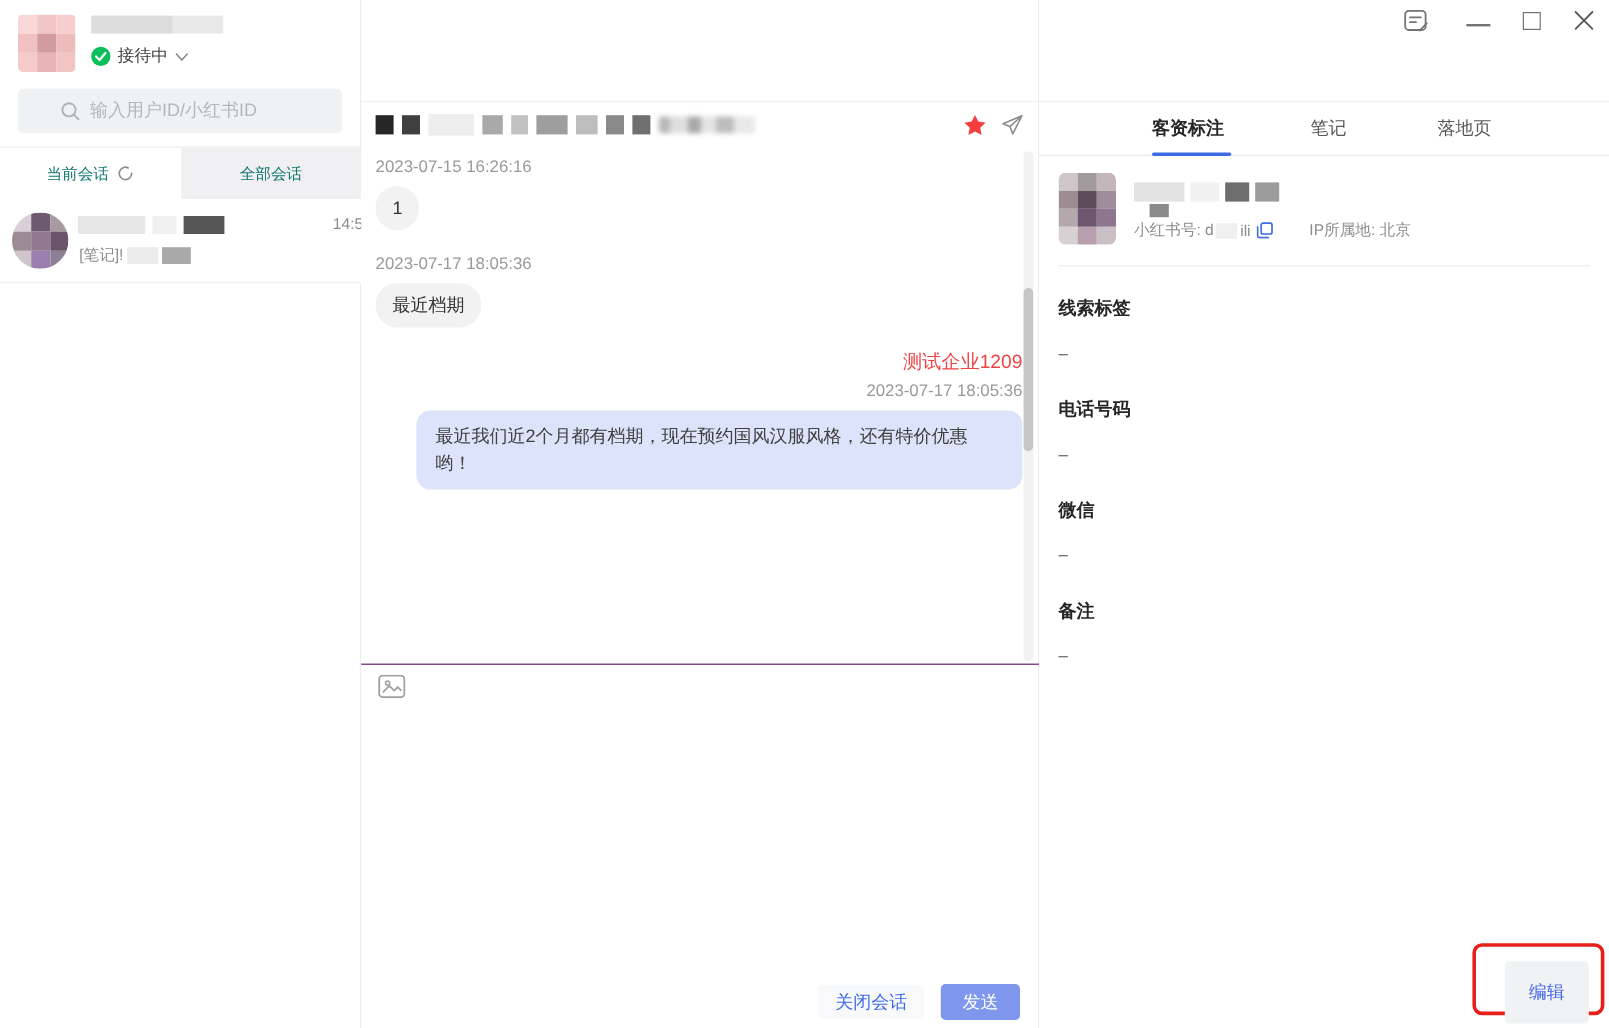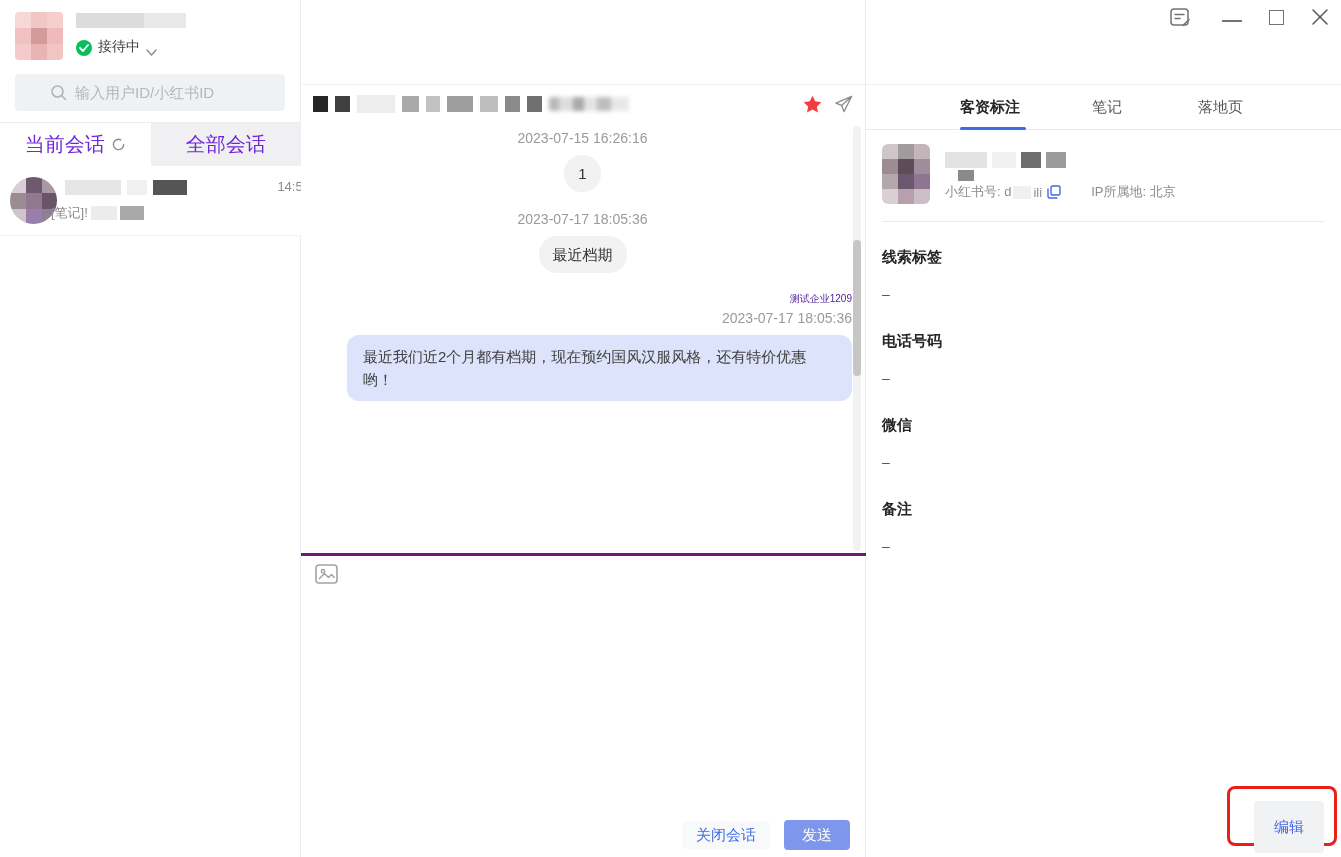--- a/index.html
+++ b/index.html
@@ -20,62 +20,62 @@
   .tb-min  { right:96px; }
   .tb-max  { right:52px; }
   .tb-close{ right:8px; }
   .min-glyph { width:20px; height:2px; background:#737373; margin-top:8px; }
   .max-glyph { width:15px; height:15px; border:1.5px solid #737373; }
 
   
   .agent-avatar { position:absolute; left:15px; top:12px; width:48px; height:48px; border-radius:4px; overflow:hidden; }
   .agent-name-redact { position:absolute; left:76px; top:13px; height:15px; display:flex; }
   .agent-name-redact i { display:block; height:15px; }
-  .agent-status { position:absolute; left:76px; top:38px; display:flex; align-items:flex-end; gap:6px; cursor:pointer; }
+  .agent-status { position:absolute; left:76px; top:38px; display:flex; align-items:center; gap:6px; cursor:pointer; }
   .status-dot { width:16px; height:16px; border-radius:50%; background:#0abf5b; display:flex; align-items:center; justify-content:center; }
   .agent-status span { font-size:14px; color:#404040; }
 
   .search-box { position:absolute; left:15px; top:74px; width:270px; height:37px; background:#f0f1f3; border-radius:4px;
     display:flex; align-items:center; justify-content:center; gap:8px; }
   .search-box input { border:none; outline:none; background:transparent; width:175px; font-size:15px; color:#595959;
     font-family:inherit; }
   .search-box input::placeholder { color:#b4b7bd; }
 
   .conv-tabs { position:absolute; left:0; top:122px; width:301px; height:44px; display:flex; border-top:1px solid #ededef; }
-  .conv-tab { flex:1; display:flex; align-items:center; justify-content:center; gap:6px; font-size:20px; color:#6d28d9; cursor:pointer; }
+  .conv-tab { flex:1; display:flex; align-items:center; justify-content:center; gap:6px; font-size:13px; color:#0f766e; cursor:pointer; }
   .conv-tab.inactive { background:#f0f0f2; }
 
   .conv-item { position:absolute; left:0; top:166px; width:344px; height:70px; background:#fff; border-bottom:1px solid #f2f2f4; cursor:pointer; }
   .conv-item .active-bar { position:absolute; right:0; top:0; width:4px; height:70px; background:#3d6be4; }
   .conv-avatar { position:absolute; left:10px; top:11px; width:47px; height:47px; border-radius:50%; overflow:hidden; }
   .conv-name-redact { position:absolute; left:65px; top:14px; display:flex; gap:6px; }
   .conv-time { position:absolute; right:16px; top:13px; font-size:13px; color:#8c8c8c; }
-  .conv-preview { position:absolute; left:51px; top:38px; font-size:13px; color:#8c8c8c; display:flex; align-items:center; gap:3px; }
+  .conv-preview { position:absolute; left:66px; top:38px; font-size:13px; color:#8c8c8c; display:flex; align-items:center; gap:3px; }
 
   .redact { display:inline-block; }
 
   
   .chat-header { position:absolute; left:0; top:84px; width:565px; height:40px; display:flex; align-items:center; padding:0 12px; }
   .chat-title-redact { display:flex; align-items:center; gap:7px; }
   .blur-frag { width:80px; height:14px; background:linear-gradient(90deg,#b9b9b9 0 12%, #dedede 12% 30%, #a9a9a9 30% 44%, #e4e4e4 44% 60%, #bdbdbd 60% 78%, #e8e8e8 78% 100%); filter:blur(2px); border-radius:2px; }
   .chat-header .spacer { flex:1; }
   .hdr-icon { width:22px; height:22px; display:flex; align-items:center; justify-content:center; margin-left:9px; cursor:pointer; }
 
   .chat-messages { position:absolute; left:0; top:124px; width:565px; height:429px; padding:6px 14px 0 12px; overflow:hidden; }
-  .msg { margin-bottom:19px;text-align:center; }
+  .msg { margin-bottom:19px; }
   .msg-time { font-size:14px; color:#9a9a9a; margin-bottom:9px; }
   .bubble { display:inline-block; background:#f2f2f2; color:#333; font-size:15px; line-height:21px; padding:8px 14px; border-radius:18px; max-width:505px; }
   .msg.out { text-align:right; }
-  .msg.out .msg-sender { font-size:10px; color:#4c1d95; margin-bottom:4px; cursor:pointer; }
+  .msg.out .msg-sender { font-size:16px; color:#ef4444; margin-bottom:4px; cursor:pointer; }
   .msg.out .bubble { background:#dce3fa; color:#404040; text-align:left; border-radius:12px; padding:10px 16px; line-height:23px; }
 
   .chat-scrollbar { position:absolute; left:552px; top:126px; width:8px; height:425px; background:#f2f2f2; border-radius:4px; }
   .chat-scroll-thumb { position:absolute; left:0; top:114px; width:8px; height:136px; background:#c6c6c6; border-radius:4px; cursor:grab; }
 
-  .composer { position:absolute; left:0; top:553px; width:565px; height:304px; border-top:3px solid #701a75; }
+  .composer { position:absolute; left:0; top:553px; width:565px; height:304px; border-top:1px solid #701a75; }
   .tool-icon { position:absolute; left:14px; top:8px; width:24px; height:22px; cursor:pointer; }
   .composer-buttons { position:absolute; right:16px; bottom:7px; display:flex; gap:14px; align-items:center; }
   .btn { border:none; border-radius:4px; font-size:15px; font-family:inherit; cursor:pointer; }
   .btn-close-session { background:#f8f9fa; color:#3d6be4; padding:5px 14px; height:28px; }
   .btn-send { background:#7e97ec; color:#fff; padding:5px 18px; height:30px; }
 
   
   .panel-tabs { position:absolute; left:0; top:84px; width:475px; height:46px; border-bottom:1px solid #ebebed; }
   .panel-tab { position:absolute; top:0; height:46px; display:flex; align-items:center; font-size:15px; color:#595959; cursor:pointer; }
   .panel-tab.active { color:#262626; font-weight:bold; }

